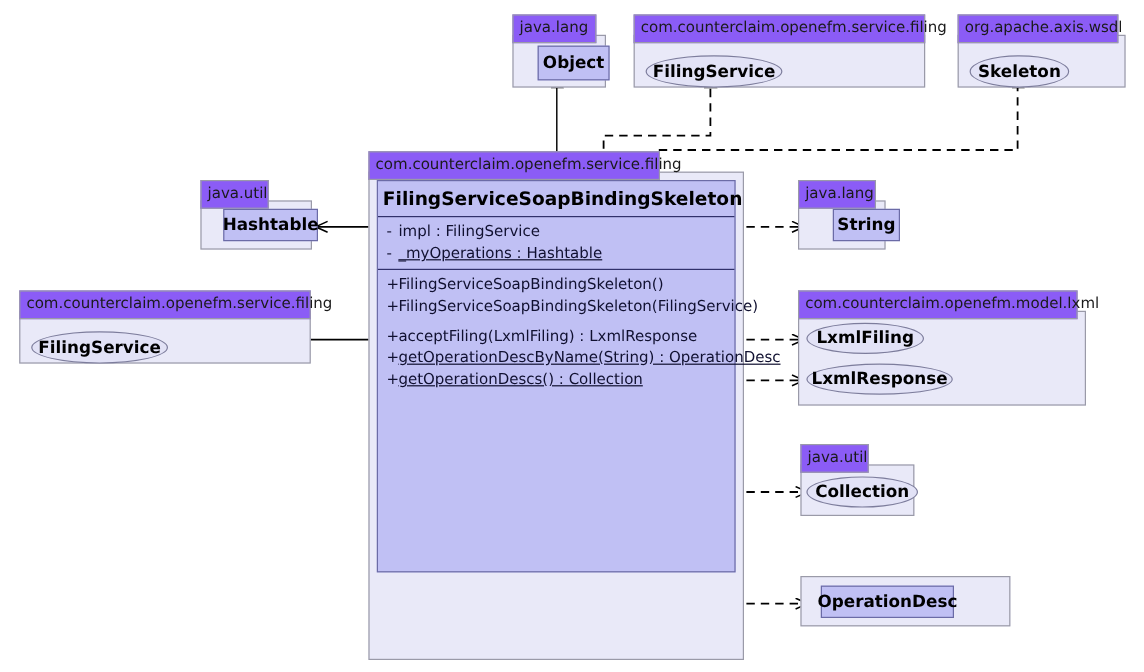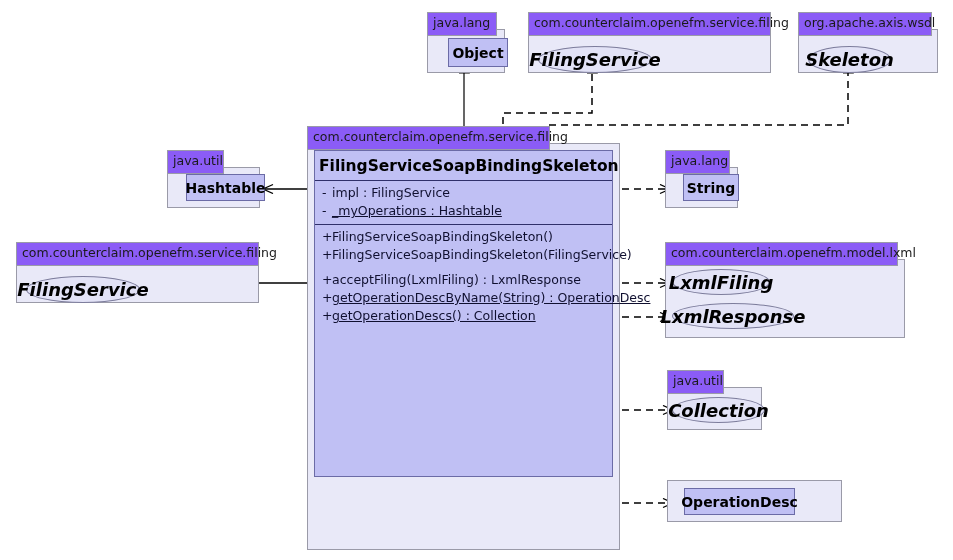--- a/index.html
+++ b/index.html
@@ -62,23 +62,22 @@
     margin-left: 12px;
   }
 
   
   .node-ellipse {
     position: absolute;
     background: #e2e2f6;
     border: 1px solid #7d7d9c;
     border-radius: 50%;
     box-sizing: border-box;
-    font-size: 18px;
+    font-size: 14px;
     font-weight: bold;
-    font-style: italic;
     color: #000;
     display: flex;
     align-items: center;
     justify-content: center;
     white-space: nowrap;
     z-index: 4;
   }
 
   
   .mainclass {
@@ -197,21 +196,21 @@
 
   <div class="pkg" style="left:16px; top:238px; width:243px; height:65px;">
     <div class="pkg-tab" style="width:243px;">com.counterclaim.openefm.service.filing</div>
     <div class="pkg-body" style="left:0; top:21px; width:243px; height:44px;"></div>
     <div class="node-ellipse" style="left:10px; top:38px; width:114px; height:27px;">FilingService</div>
   </div>
 
   <div class="pkg" style="left:665px; top:146px; width:73px; height:62px;">
     <div class="pkg-tab" style="width:65px;">java.lang</div>
     <div class="pkg-body" style="left:0; top:21px; width:73px; height:41px;"></div>
-    <div class="node-box" style="left:6px; top:28px; width:56px; height:27px;">String</div>
+    <div class="node-box" style="left:17px; top:28px; width:56px; height:27px;">String</div>
   </div>
 
   <div class="pkg" style="left:665px; top:238px; width:240px; height:100px;">
     <div class="pkg-tab" style="width:233px;">com.counterclaim.openefm.model.lxml</div>
     <div class="pkg-body" style="left:0; top:21px; width:240px; height:79px;"></div>
     <div class="node-ellipse" style="left:7px; top:31px; width:98px; height:26px;">LxmlFiling</div>
     <div class="node-ellipse" style="left:7px; top:65px; width:122px; height:26px;">LxmlResponse</div>
   </div>
 
   <div class="pkg" style="left:667px; top:366px; width:95px; height:64px;">

